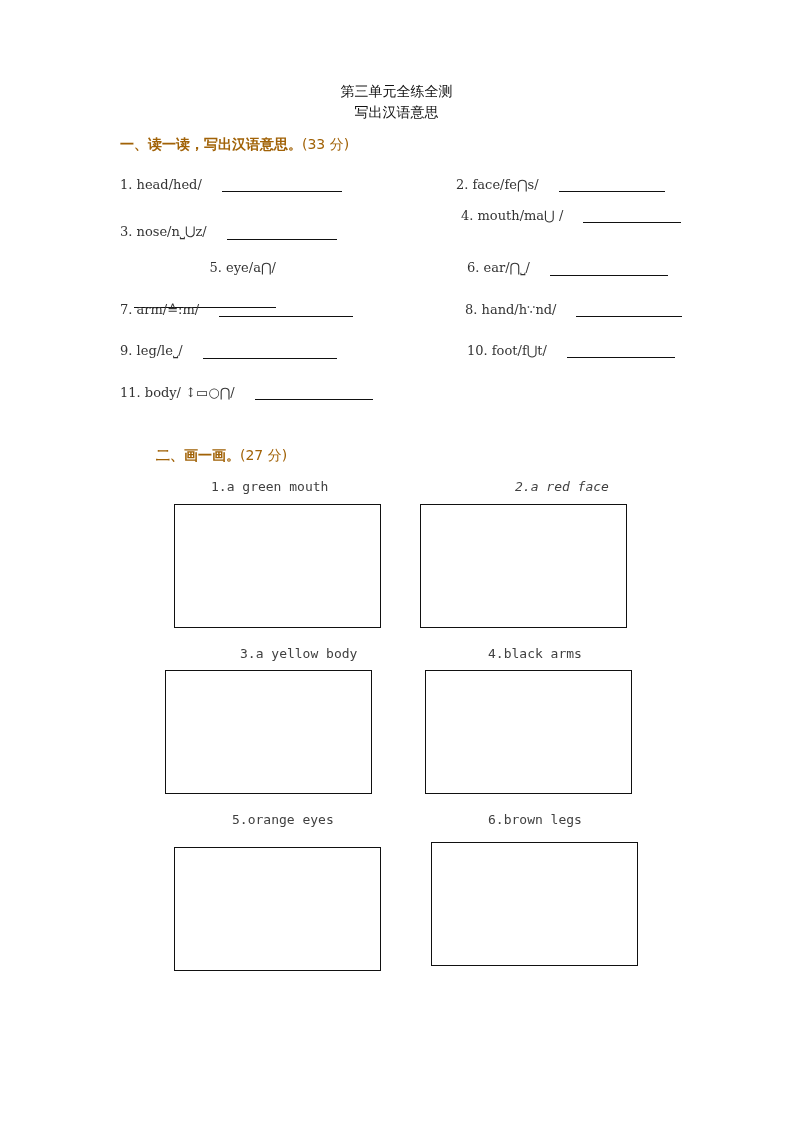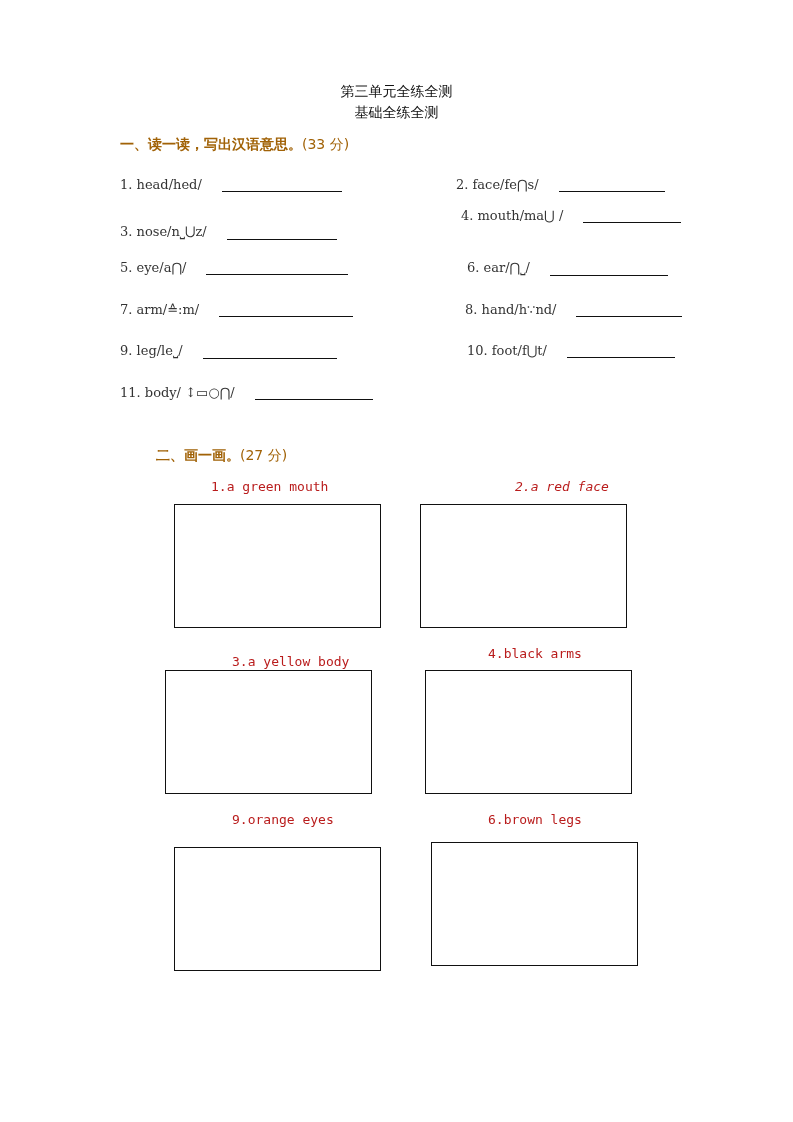--- a/index.html
+++ b/index.html
@@ -4,28 +4,28 @@
 <style>
   html, body { margin:0; padding:0; background:#fff; }
   body { width:793px; height:1122px; position:relative; overflow:hidden; color:#222;
          font-family: "DejaVu Serif", "Liberation Serif", serif; }
   .abs { position:absolute; white-space:nowrap; }
   .title { font-family: "DejaVu Sans", "Liberation Sans", sans-serif; font-size:14px; color:#111; width:793px; text-align:center; left:0; }
   .section { font-family: "DejaVu Sans", "Liberation Sans", sans-serif; font-size:14px; font-weight:bold; color:#a16207; }
   .section .pts { font-weight:normal; }
   .item { font-size:13px; color:#333; display:flex; align-items:flex-end;gap:18px; }
   .item .blank { display:inline-block; border-bottom:1.5px solid #111; height:14px; margin-left:2px; }
-  .label { font-family: "DejaVu Sans Mono", "Liberation Mono", monospace; font-size:13px; color:#b91c1c; }
+  .label { font-family: "DejaVu Sans Mono", "Liberation Mono", monospace; font-size:13px; color:#404040; }
   .box { position:absolute; border:1.5px solid #111; box-sizing:border-box; background:#fff; }
 </style>
 </head>
 <body>
 
 <div class="abs title" style="top:83px;">第三单元全练全测</div>
-<div class="abs title" style="top:104px;">基础全练全测</div>
+<div class="abs title" style="top:104px;">写出汉语意思</div>
 
 <div class="abs section" style="left:120px; top:136px;">
   <span>一、读一读，写出汉语意思。</span><span class="pts">(33 分)</span>
 </div>
 
 <div class="abs item" style="left:120px; top:177px;">
   <span>1. head/hed/</span>
   <span class="blank" style="width:120px;"></span>
 </div>
 <div class="abs item" style="left:456px; top:177px;">
@@ -35,21 +35,21 @@
 
 <div class="abs item" style="left:120px; top:224px;">
   <span>3. nose/n⎵⋃z/</span>
   <span class="blank" style="width:110px;"></span>
 </div>
 <div class="abs item" style="left:461px; top:208px;">
   <span>4. mouth/ma⋃  /</span>
   <span class="blank" style="width:98px;"></span>
 </div>
 
-<div class="abs item" style="left:120px; top:260px;">
+<div class="abs item" style="left:132px; top:260px;flex-direction:column;">
   <span>5. eye/a⋂/</span>
   <span class="blank" style="width:142px;"></span>
 </div>
 <div class="abs item" style="left:467px; top:260px;">
   <span>6. ear/⋂⎵/</span>
   <span class="blank" style="width:118px;"></span>
 </div>
 
 <div class="abs item" style="left:120px; top:302px;">
   <span>7. arm/≙:m/</span>
@@ -77,23 +77,23 @@
 <div class="abs section" style="left:120px; top:447px;margin-left:36px;">
   <span>二、画一画。</span><span class="pts">(27 分)</span>
 </div>
 
 <div class="abs label" style="left:211px; top:479px;">1.a green mouth</div>
 <div class="box" style="left:174px; top:504px; width:207px; height:124px;"></div>
 
 <div class="abs label" style="left:515px; top:479px;font-style:italic;">2.a red face</div>
 <div class="box" style="left:420px; top:504px; width:207px; height:124px;"></div>
 
-<div class="abs label" style="left:232px; top:646px;margin-top:8px;">3.a yellow body</div>
+<div class="abs label" style="left:240px; top:646px;">3.a yellow body</div>
 <div class="box" style="left:165px; top:670px; width:207px; height:124px;"></div>
 
 <div class="abs label" style="left:488px; top:646px;">4.black arms</div>
 <div class="box" style="left:425px; top:670px; width:207px; height:124px;"></div>
 
-<div class="abs label" style="left:232px; top:812px;">9.orange eyes</div>
+<div class="abs label" style="left:232px; top:812px;">5.orange eyes</div>
 <div class="box" style="left:174px; top:847px; width:207px; height:124px;"></div>
 
 <div class="abs label" style="left:488px; top:812px;">6.brown legs</div>
 <div class="box" style="left:431px; top:842px; width:207px; height:124px;"></div>
 
 </body></html>

